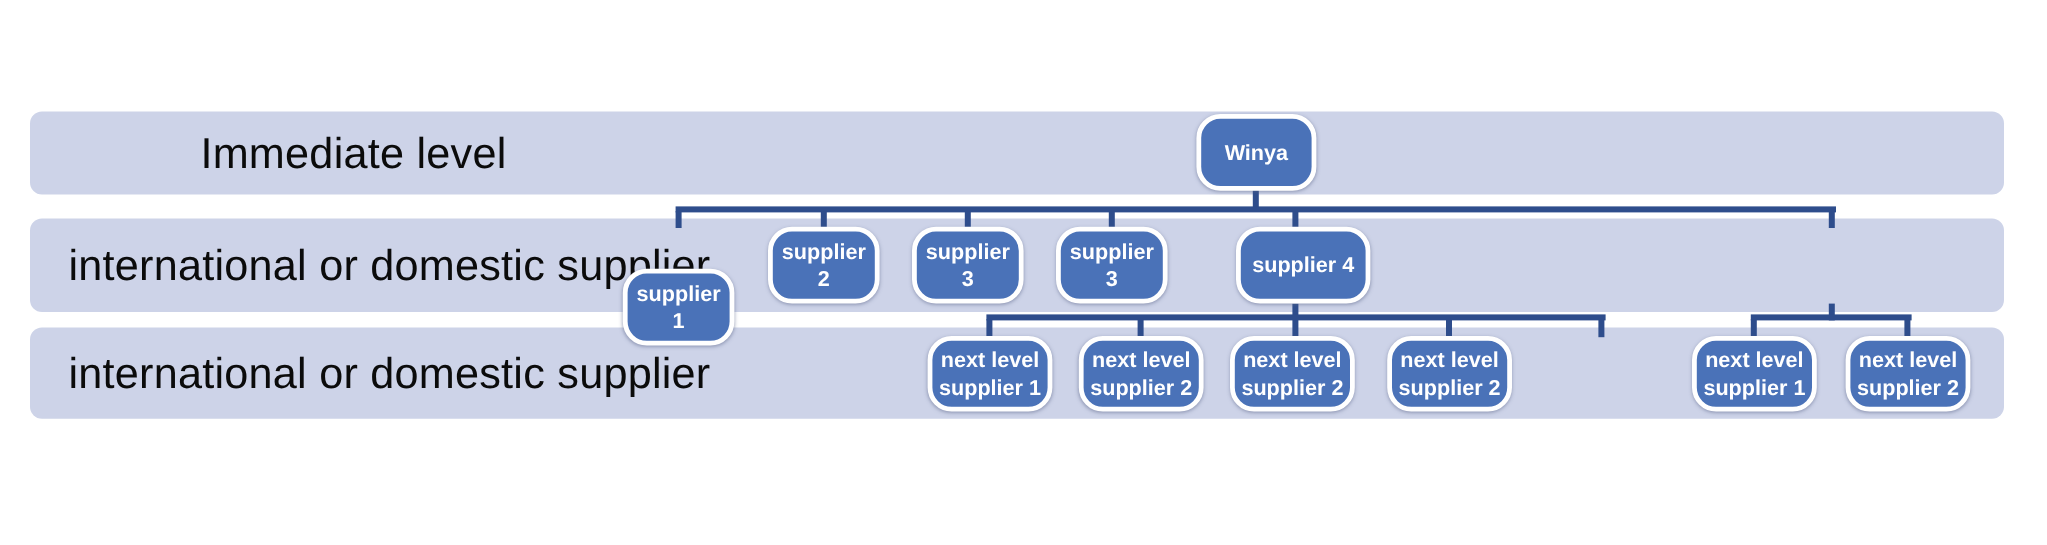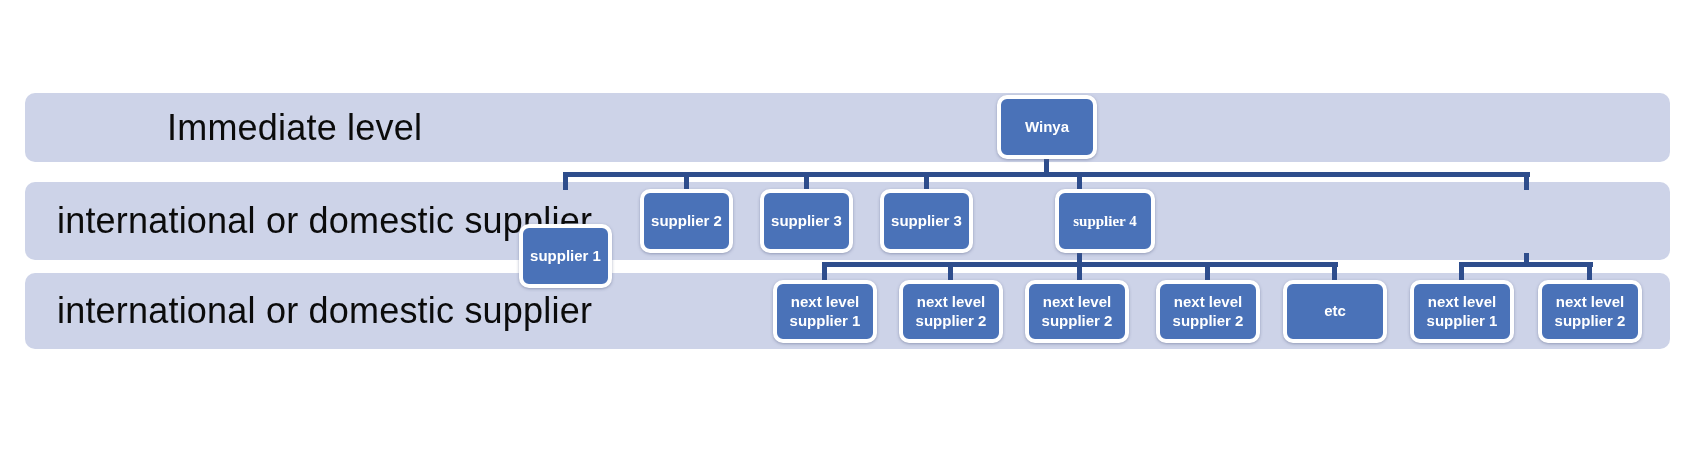--- a/index.html
+++ b/index.html
@@ -31,25 +31,25 @@
     color:var(--label);
     font-size:36px;
     letter-spacing:0.2px;
     white-space:nowrap;
   }
   .node{
     position:absolute;
     box-sizing:border-box;
     background:var(--node);
     border:4px solid var(--node-border);
-    border-radius:10px;
+    border-radius:20px;
     box-shadow:0 1px 3px rgba(90,100,135,.5);
     color:var(--node-text);
     font-weight:bold;
-    font-size:15px;
+    font-size:18px;
     line-height:1.25;
     display:flex;align-items:center;justify-content:center;
     text-align:center;
     padding:2px 4px;
   }
   .conn{
     position:absolute;
     background:var(--conn);
   }
 </style>
@@ -86,23 +86,22 @@
   <div class="conn" style="left:1459px;top:262px;width:134px;height:5px;"></div>
   <div class="conn" style="left:1459px;top:266px;width:5px;height:15px;"></div>
   <div class="conn" style="left:1587px;top:266px;width:5px;height:15px;"></div>
 
   <div class="node" style="left:997px;top:95px;width:100px;height:64px;">Winya</div>
 
   <div class="node" style="left:519px;top:189px;width:93px;height:64px;margin-top:35px;">supplier 1</div>
   <div class="node" style="left:640px;top:189px;width:93px;height:64px;">supplier 2</div>
   <div class="node" style="left:760px;top:189px;width:93px;height:64px;">supplier 3</div>
   <div class="node" style="left:880px;top:189px;width:93px;height:64px;">supplier 3</div>
-  <div class="node" style="left:1055px;top:189px;width:100px;height:64px;font-family:Liberation Serif, serif;">supplier 4</div>
+  <div class="node" style="left:1030px;top:189px;width:112px;height:64px;">supplier 4</div>
 
   <div class="node" style="left:773px;top:280px;width:104px;height:63px;">next level supplier 1</div>
   <div class="node" style="left:899px;top:280px;width:104px;height:63px;">next level supplier 2</div>
   <div class="node" style="left:1025px;top:280px;width:104px;height:63px;">next level supplier 2</div>
   <div class="node" style="left:1156px;top:280px;width:104px;height:63px;">next level supplier 2</div>
-  <div class="node" style="left:1283px;top:280px;width:104px;height:63px;">etc</div>
   <div class="node" style="left:1410px;top:280px;width:104px;height:63px;">next level supplier 1</div>
   <div class="node" style="left:1538px;top:280px;width:104px;height:63px;">next level supplier 2</div>
 
 </div>
 
 </body></html>

